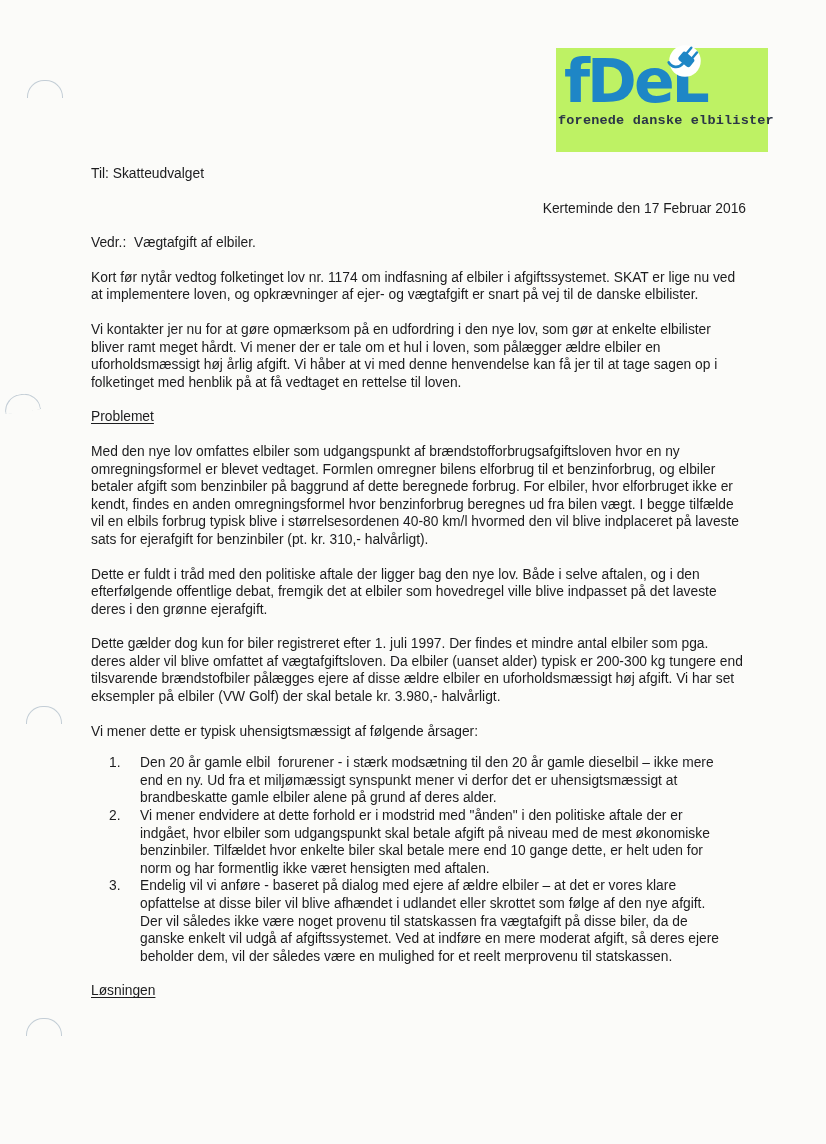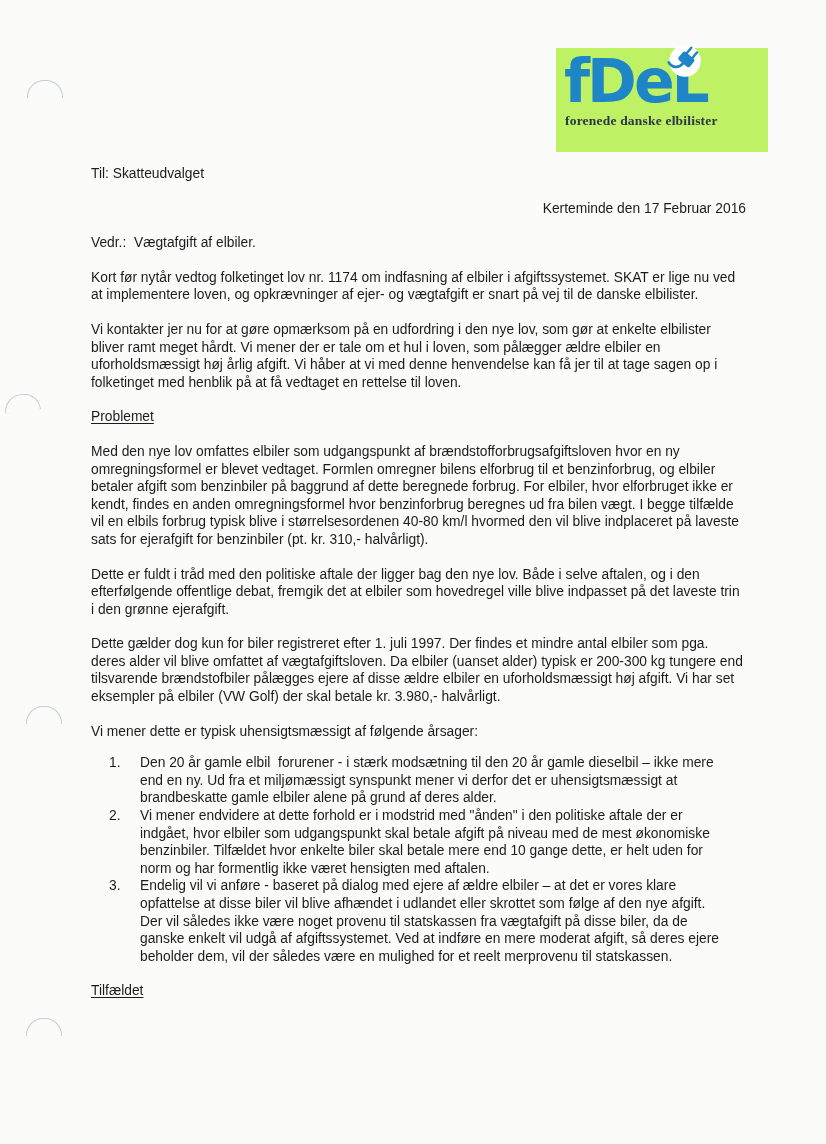--- a/index.html
+++ b/index.html
@@ -35,22 +35,22 @@
     line-height:62px;
     letter-spacing:-3px;
     color:var(--brand);
   }
   .plug{
     position:absolute;
     left:100px;top:-10px;
     width:42px;height:42px;
   }
   .logo-tagline{
-    margin:1px 0 0 9px;
-    font-family:Liberation Serif, serif;
+    margin:1px 0 0 2px;
+    font-family:Liberation Mono, monospace;
     font-weight:bold;
     font-size:13.5px;
     letter-spacing:0.2px;
     color:var(--navy);
     white-space:nowrap;
   }
   
   .arc{
     position:absolute;
     width:34px;height:17px;
@@ -135,27 +135,27 @@
     <p class="recipient">Til: Skatteudvalget</p>
     <p class="dateline">Kerteminde den 17 Februar 2016</p>
     <p class="subject">Vedr.:  Vægtafgift af elbiler.</p>
 
     <p class="first-para">Kort før nytår vedtog folketinget lov nr. 1174 om indfasning af elbiler i afgiftssystemet. SKAT er lige nu ved at implementere loven, og opkrævninger af ejer- og vægtafgift er snart på vej til de danske elbilister.</p>
     <p>Vi kontakter jer nu for at gøre opmærksom på en udfordring i den nye lov, som gør at enkelte elbilister bliver ramt meget hårdt. Vi mener der er tale om et hul i loven, som pålægger ældre elbiler en uforholdsmæssigt høj årlig afgift. Vi håber at vi med denne henvendelse kan få jer til at tage sagen op i folketinget med henblik på at få vedtaget en rettelse til loven.</p>
 
     <h2 class="section-heading">Problemet</h2>
 
     <p>Med den nye lov omfattes elbiler som udgangspunkt af brændstofforbrugsafgiftsloven hvor en ny omregningsformel er blevet vedtaget. Formlen omregner bilens elforbrug til et benzinforbrug, og elbiler betaler afgift som benzinbiler på baggrund af dette beregnede forbrug. For elbiler, hvor elforbruget ikke er kendt, findes en anden omregningsformel hvor benzinforbrug beregnes ud fra bilen vægt. I begge tilfælde vil en elbils forbrug typisk blive i størrelsesordenen 40-80 km/l hvormed den vil blive indplaceret på laveste sats for ejerafgift for benzinbiler (pt. kr. 310,- halvårligt).</p>
-    <p>Dette er fuldt i tråd med den politiske aftale der ligger bag den nye lov. Både i selve aftalen, og i den efterfølgende offentlige debat, fremgik det at elbiler som hovedregel ville blive indpasset på det laveste trin i den grønne ejerafgift.</p>
+    <p>Dette er fuldt i tråd med den politiske aftale der ligger bag den nye lov. Både i selve aftalen, og i den efterfølgende offentlige debat, fremgik det at elbiler som hovedregel ville blive indpasset på det laveste deres i den grønne ejerafgift.</p>
     <p>Dette gælder dog kun for biler registreret efter 1. juli 1997. Der findes et mindre antal elbiler som pga. deres alder vil blive omfattet af vægtafgiftsloven. Da elbiler (uanset alder) typisk er 200-300 kg tungere end tilsvarende brændstofbiler pålægges ejere af disse ældre elbiler en uforholdsmæssigt høj afgift. Vi har set eksempler på elbiler (VW Golf) der skal betale kr. 3.980,- halvårligt.</p>
 
     <p>Vi mener dette er typisk uhensigtsmæssigt af følgende årsager:</p>
 
     <ol class="reasons">
       <li>Den 20 år gamle elbil  forurener - i stærk modsætning til den 20 år gamle dieselbil – ikke mere end en ny. Ud fra et miljømæssigt synspunkt mener vi derfor det er uhensigtsmæssigt at brandbeskatte gamle elbiler alene på grund af deres alder.</li>
       <li>Vi mener endvidere at dette forhold er i modstrid med "ånden" i den politiske aftale der er indgået, hvor elbiler som udgangspunkt skal betale afgift på niveau med de mest økonomiske benzinbiler. Tilfældet hvor enkelte biler skal betale mere end 10 gange dette, er helt uden for norm og har formentlig ikke været hensigten med aftalen.</li>
       <li>Endelig vil vi anføre - baseret på dialog med ejere af ældre elbiler – at det er vores klare opfattelse at disse biler vil blive afhændet i udlandet eller skrottet som følge af den nye afgift. Der vil således ikke være noget provenu til statskassen fra vægtafgift på disse biler, da de ganske enkelt vil udgå af afgiftssystemet. Ved at indføre en mere moderat afgift, så deres ejere beholder dem, vil der således være en mulighed for et reelt merprovenu til statskassen.</li>
     </ol>
 
-    <h2 class="section-heading">Tilfældet</h2>
+    <h2 class="section-heading">Løsningen</h2>
   </div>
 
 </div>
 
 </body></html>

